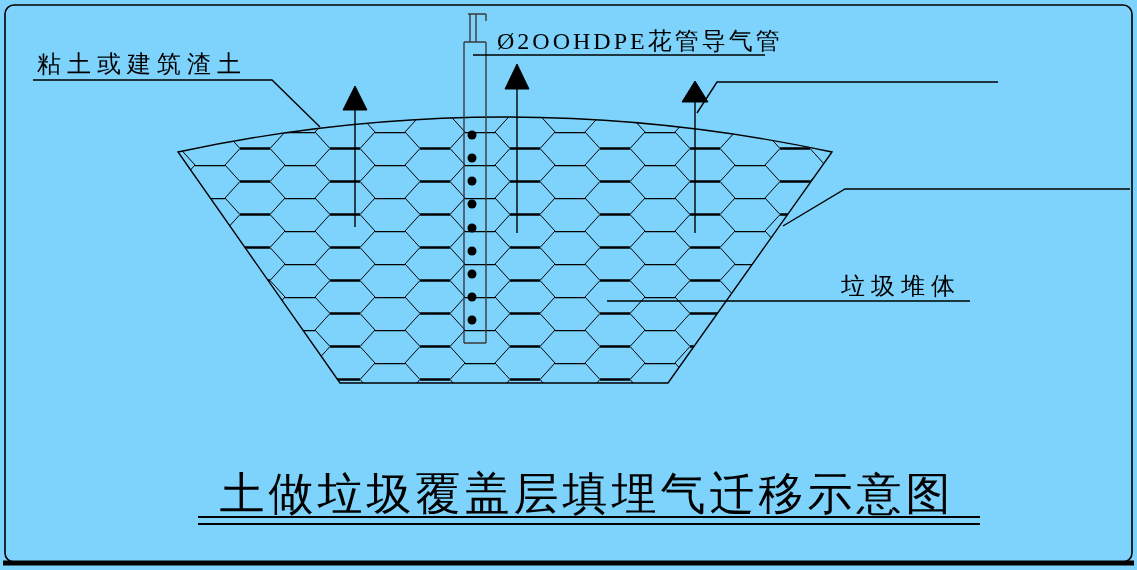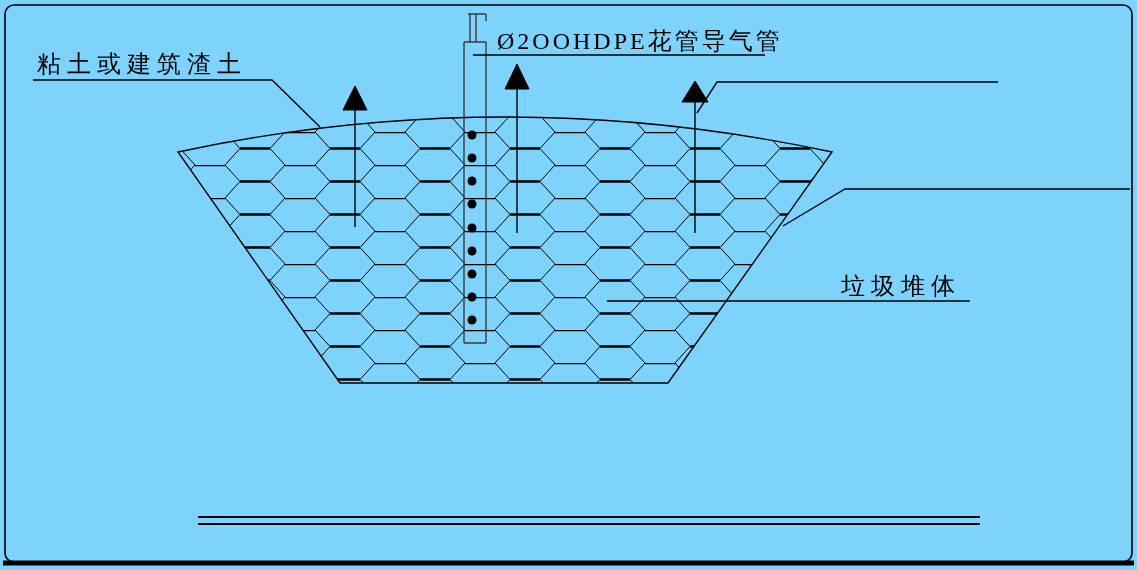--- a/index.html
+++ b/index.html
@@ -103,13 +103,14 @@
   </svg>
 
   <div class="lbl lbl-clay">粘土或建筑渣土</div>
 
   <div class="lbl lbl-pipe">Ø2OOHDPE花管导气管</div>
 
 
 
   <div class="lbl lbl-waste">垃圾堆体</div>
 
+  <div class="diagram-title">土做垃圾覆盖层填埋气迁移示意图</div>
 </div>
 
 </body></html>

